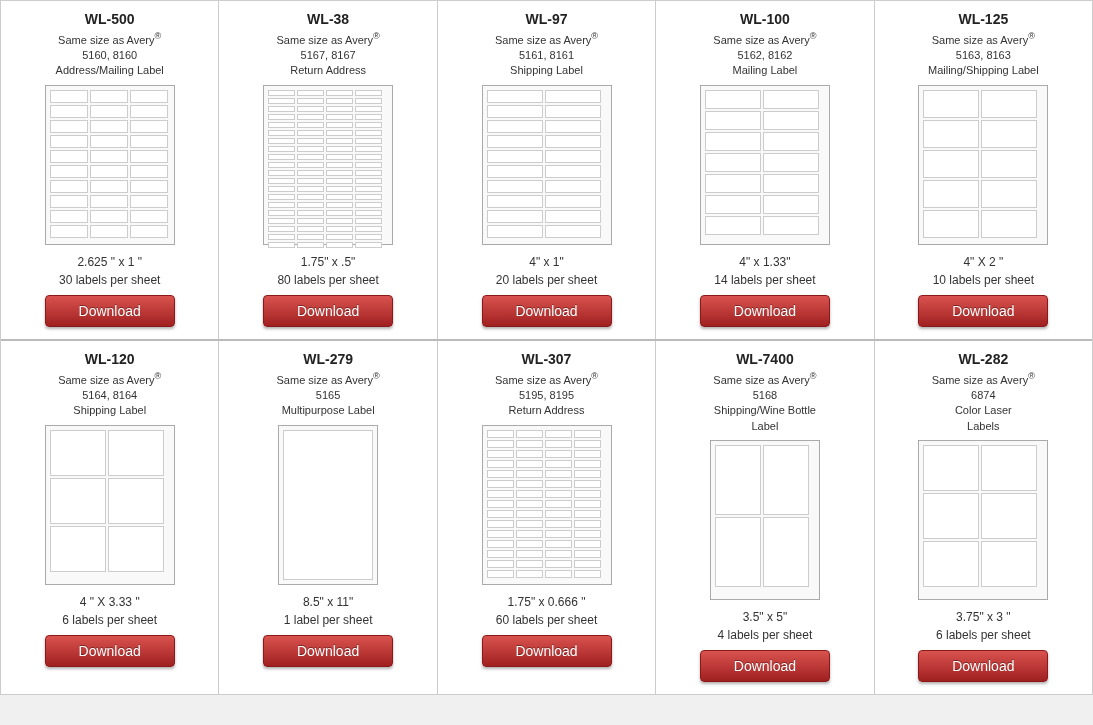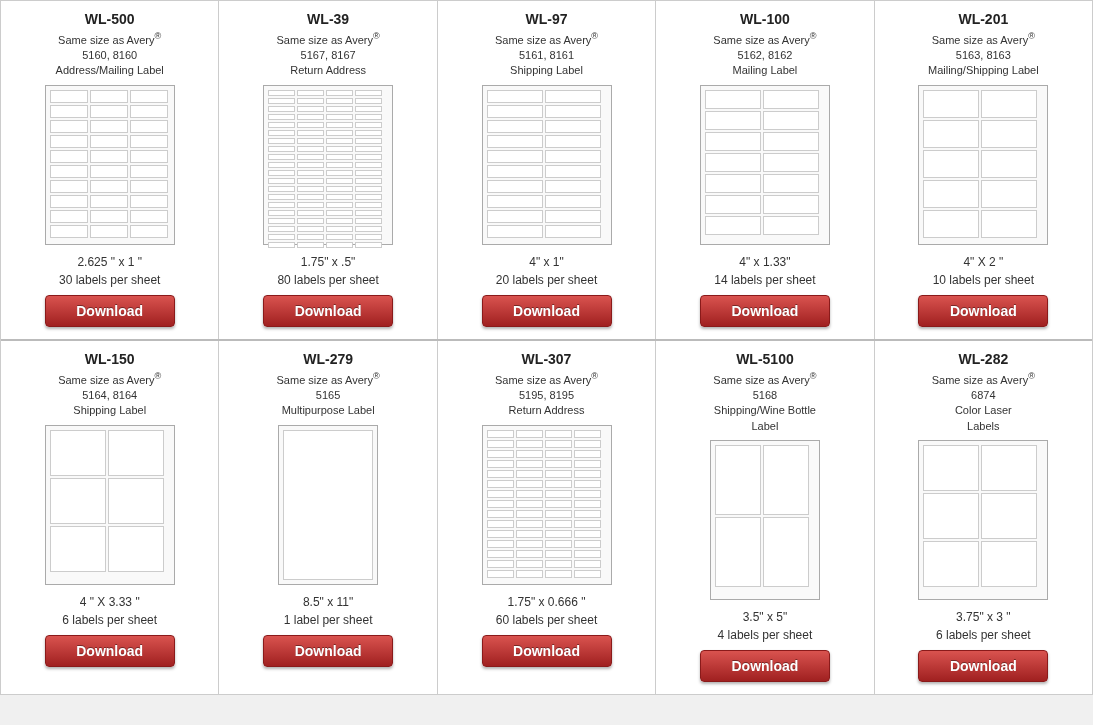--- a/index.html
+++ b/index.html
@@ -71,21 +71,21 @@
       margin-bottom: 4px;
       line-height: 1.5;
     }
     .download-btn {
       background: linear-gradient(to bottom, #d9534f, #a02020);
       color: #fff;
       border: 1px solid #8a1a1a;
       border-radius: 4px;
       padding: 7px 22px;
       font-size: 14px;
-      font-weight: bold;
+      font-weight: normal;
       cursor: pointer;
       text-shadow: 0 -1px 0 rgba(0,0,0,0.4);
       box-shadow: 0 2px 3px rgba(0,0,0,0.3);
       margin-top: 2px;
       width: 130px;
       text-align: center;
     }
   </style>
 </head>
 <body>
@@ -124,21 +124,21 @@
           <div class="label-cell" style="width: 38px; height: 13px;"></div>
           <div class="label-cell" style="width: 38px; height: 13px;"></div>
           <div class="label-cell" style="width: 38px; height: 13px;"></div>
           <div class="label-cell" style="width: 38px; height: 13px;"></div>
           <div class="label-cell" style="width: 38px; height: 13px;"></div>
         </div>
         <div class="card-size">2.625 " x 1 "<br>30 labels per sheet</div>
         <button class="download-btn">Download</button>
       </div>
       <div class="card">
-        <div class="card-title">WL-39</div>
+        <div class="card-title">WL-38</div>
         <div class="card-subtitle">Same size as Avery<sup>®</sup><br>5167, 8167<br>Return Address</div>
         <div class="label-preview" style="width: 130px; height: 160px; grid-template-columns: repeat(4, 27px); grid-template-rows: repeat(20, 6px);">
           <div class="label-cell" style="width: 27px; height: 6px;"></div>
           <div class="label-cell" style="width: 27px; height: 6px;"></div>
           <div class="label-cell" style="width: 27px; height: 6px;"></div>
           <div class="label-cell" style="width: 27px; height: 6px;"></div>
           <div class="label-cell" style="width: 27px; height: 6px;"></div>
           <div class="label-cell" style="width: 27px; height: 6px;"></div>
           <div class="label-cell" style="width: 27px; height: 6px;"></div>
           <div class="label-cell" style="width: 27px; height: 6px;"></div>
@@ -262,41 +262,41 @@
           <div class="label-cell" style="width: 56px; height: 19px;"></div>
           <div class="label-cell" style="width: 56px; height: 19px;"></div>
           <div class="label-cell" style="width: 56px; height: 19px;"></div>
           <div class="label-cell" style="width: 56px; height: 19px;"></div>
           <div class="label-cell" style="width: 56px; height: 19px;"></div>
         </div>
         <div class="card-size">4" x 1.33"<br>14 labels per sheet</div>
         <button class="download-btn">Download</button>
       </div>
       <div class="card">
-        <div class="card-title">WL-201</div>
+        <div class="card-title">WL-125</div>
         <div class="card-subtitle">Same size as Avery<sup>®</sup><br>5163, 8163<br>Mailing/Shipping Label</div>
         <div class="label-preview" style="width: 130px; height: 160px; grid-template-columns: repeat(2, 56px); grid-template-rows: repeat(5, 28px);">
           <div class="label-cell" style="width: 56px; height: 28px;"></div>
           <div class="label-cell" style="width: 56px; height: 28px;"></div>
           <div class="label-cell" style="width: 56px; height: 28px;"></div>
           <div class="label-cell" style="width: 56px; height: 28px;"></div>
           <div class="label-cell" style="width: 56px; height: 28px;"></div>
           <div class="label-cell" style="width: 56px; height: 28px;"></div>
           <div class="label-cell" style="width: 56px; height: 28px;"></div>
           <div class="label-cell" style="width: 56px; height: 28px;"></div>
           <div class="label-cell" style="width: 56px; height: 28px;"></div>
           <div class="label-cell" style="width: 56px; height: 28px;"></div>
         </div>
         <div class="card-size">4" X 2 "<br>10 labels per sheet</div>
         <button class="download-btn">Download</button>
       </div>
     </div>
     <div class="row">
       <div class="card">
-        <div class="card-title">WL-150</div>
+        <div class="card-title">WL-120</div>
         <div class="card-subtitle">Same size as Avery<sup>®</sup><br>5164, 8164<br>Shipping Label</div>
         <div class="label-preview" style="width: 130px; height: 160px; grid-template-columns: repeat(2, 56px); grid-template-rows: repeat(3, 46px);">
           <div class="label-cell" style="width: 56px; height: 46px;"></div>
           <div class="label-cell" style="width: 56px; height: 46px;"></div>
           <div class="label-cell" style="width: 56px; height: 46px;"></div>
           <div class="label-cell" style="width: 56px; height: 46px;"></div>
           <div class="label-cell" style="width: 56px; height: 46px;"></div>
           <div class="label-cell" style="width: 56px; height: 46px;"></div>
         </div>
         <div class="card-size">4 " X 3.33 "<br>6 labels per sheet</div>
@@ -373,21 +373,21 @@
           <div class="label-cell" style="width: 27px; height: 8px;"></div>
           <div class="label-cell" style="width: 27px; height: 8px;"></div>
           <div class="label-cell" style="width: 27px; height: 8px;"></div>
           <div class="label-cell" style="width: 27px; height: 8px;"></div>
           <div class="label-cell" style="width: 27px; height: 8px;"></div>
         </div>
         <div class="card-size">1.75" x 0.666 "<br>60 labels per sheet</div>
         <button class="download-btn">Download</button>
       </div>
       <div class="card">
-        <div class="card-title">WL-5100</div>
+        <div class="card-title">WL-7400</div>
         <div class="card-subtitle">Same size as Avery<sup>®</sup><br>5168<br>Shipping/Wine Bottle<br>Label</div>
         <div class="label-preview" style="width: 110px; height: 160px; grid-template-columns: repeat(2, 46px); grid-template-rows: repeat(2, 70px);">
           <div class="label-cell" style="width: 46px; height: 70px;"></div>
           <div class="label-cell" style="width: 46px; height: 70px;"></div>
           <div class="label-cell" style="width: 46px; height: 70px;"></div>
           <div class="label-cell" style="width: 46px; height: 70px;"></div>
         </div>
         <div class="card-size">3.5" x 5"<br>4 labels per sheet</div>
         <button class="download-btn">Download</button>
       </div>

